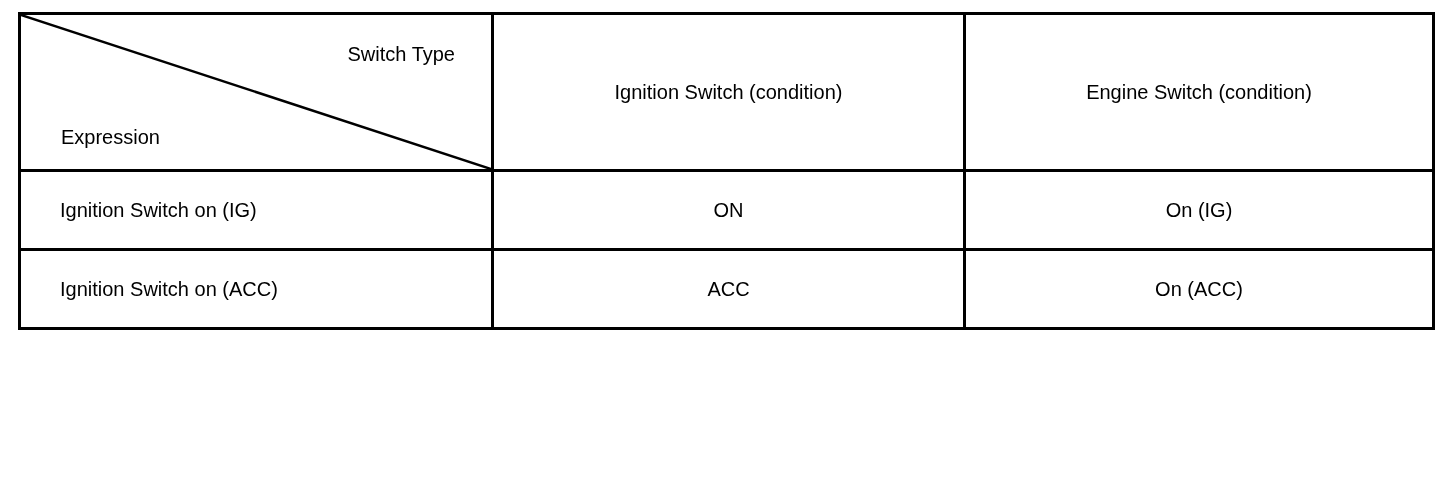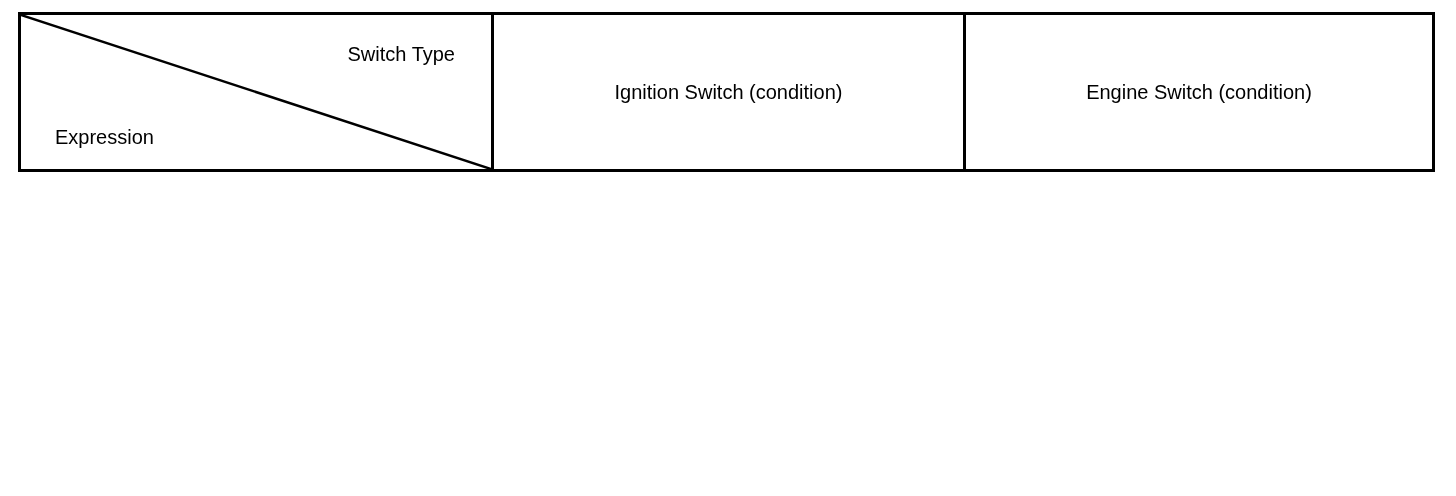--- a/index.html
+++ b/index.html
@@ -51,21 +51,21 @@
     display: block;
   }
   .corner-top-label {
     position: absolute;
     top: 28px;
     right: 36px;
   }
   .corner-bottom-label {
     position: absolute;
     bottom: 20px;
-    left: 34px;
+    left: 40px;
   }
 
   
   td.expr-cell {
     text-align: left;
     padding-left: 39px;
   }
 </style>
 </head>
 <body>
@@ -84,16 +84,26 @@
         </svg>
         <span class="corner-top-label">Switch Type</span>
         <span class="corner-bottom-label">Expression</span>
       </th>
       <th>Ignition Switch (condition)</th>
       <th>Engine Switch (condition)</th>
     </tr>
   </thead>
   <tbody>
 
+  <tr class="data-row">
+    <td class="expr-cell">Ignition Switch on (IG)</td>
+    <td>ON</td>
+    <td>On (IG)</td>
+  </tr>
 
+  <tr class="data-row">
+    <td class="expr-cell">Ignition Switch on (ACC)</td>
+    <td>ACC</td>
+    <td>On (ACC)</td>
+  </tr>
 
 </tbody>
 </table>
 
 </body></html>

